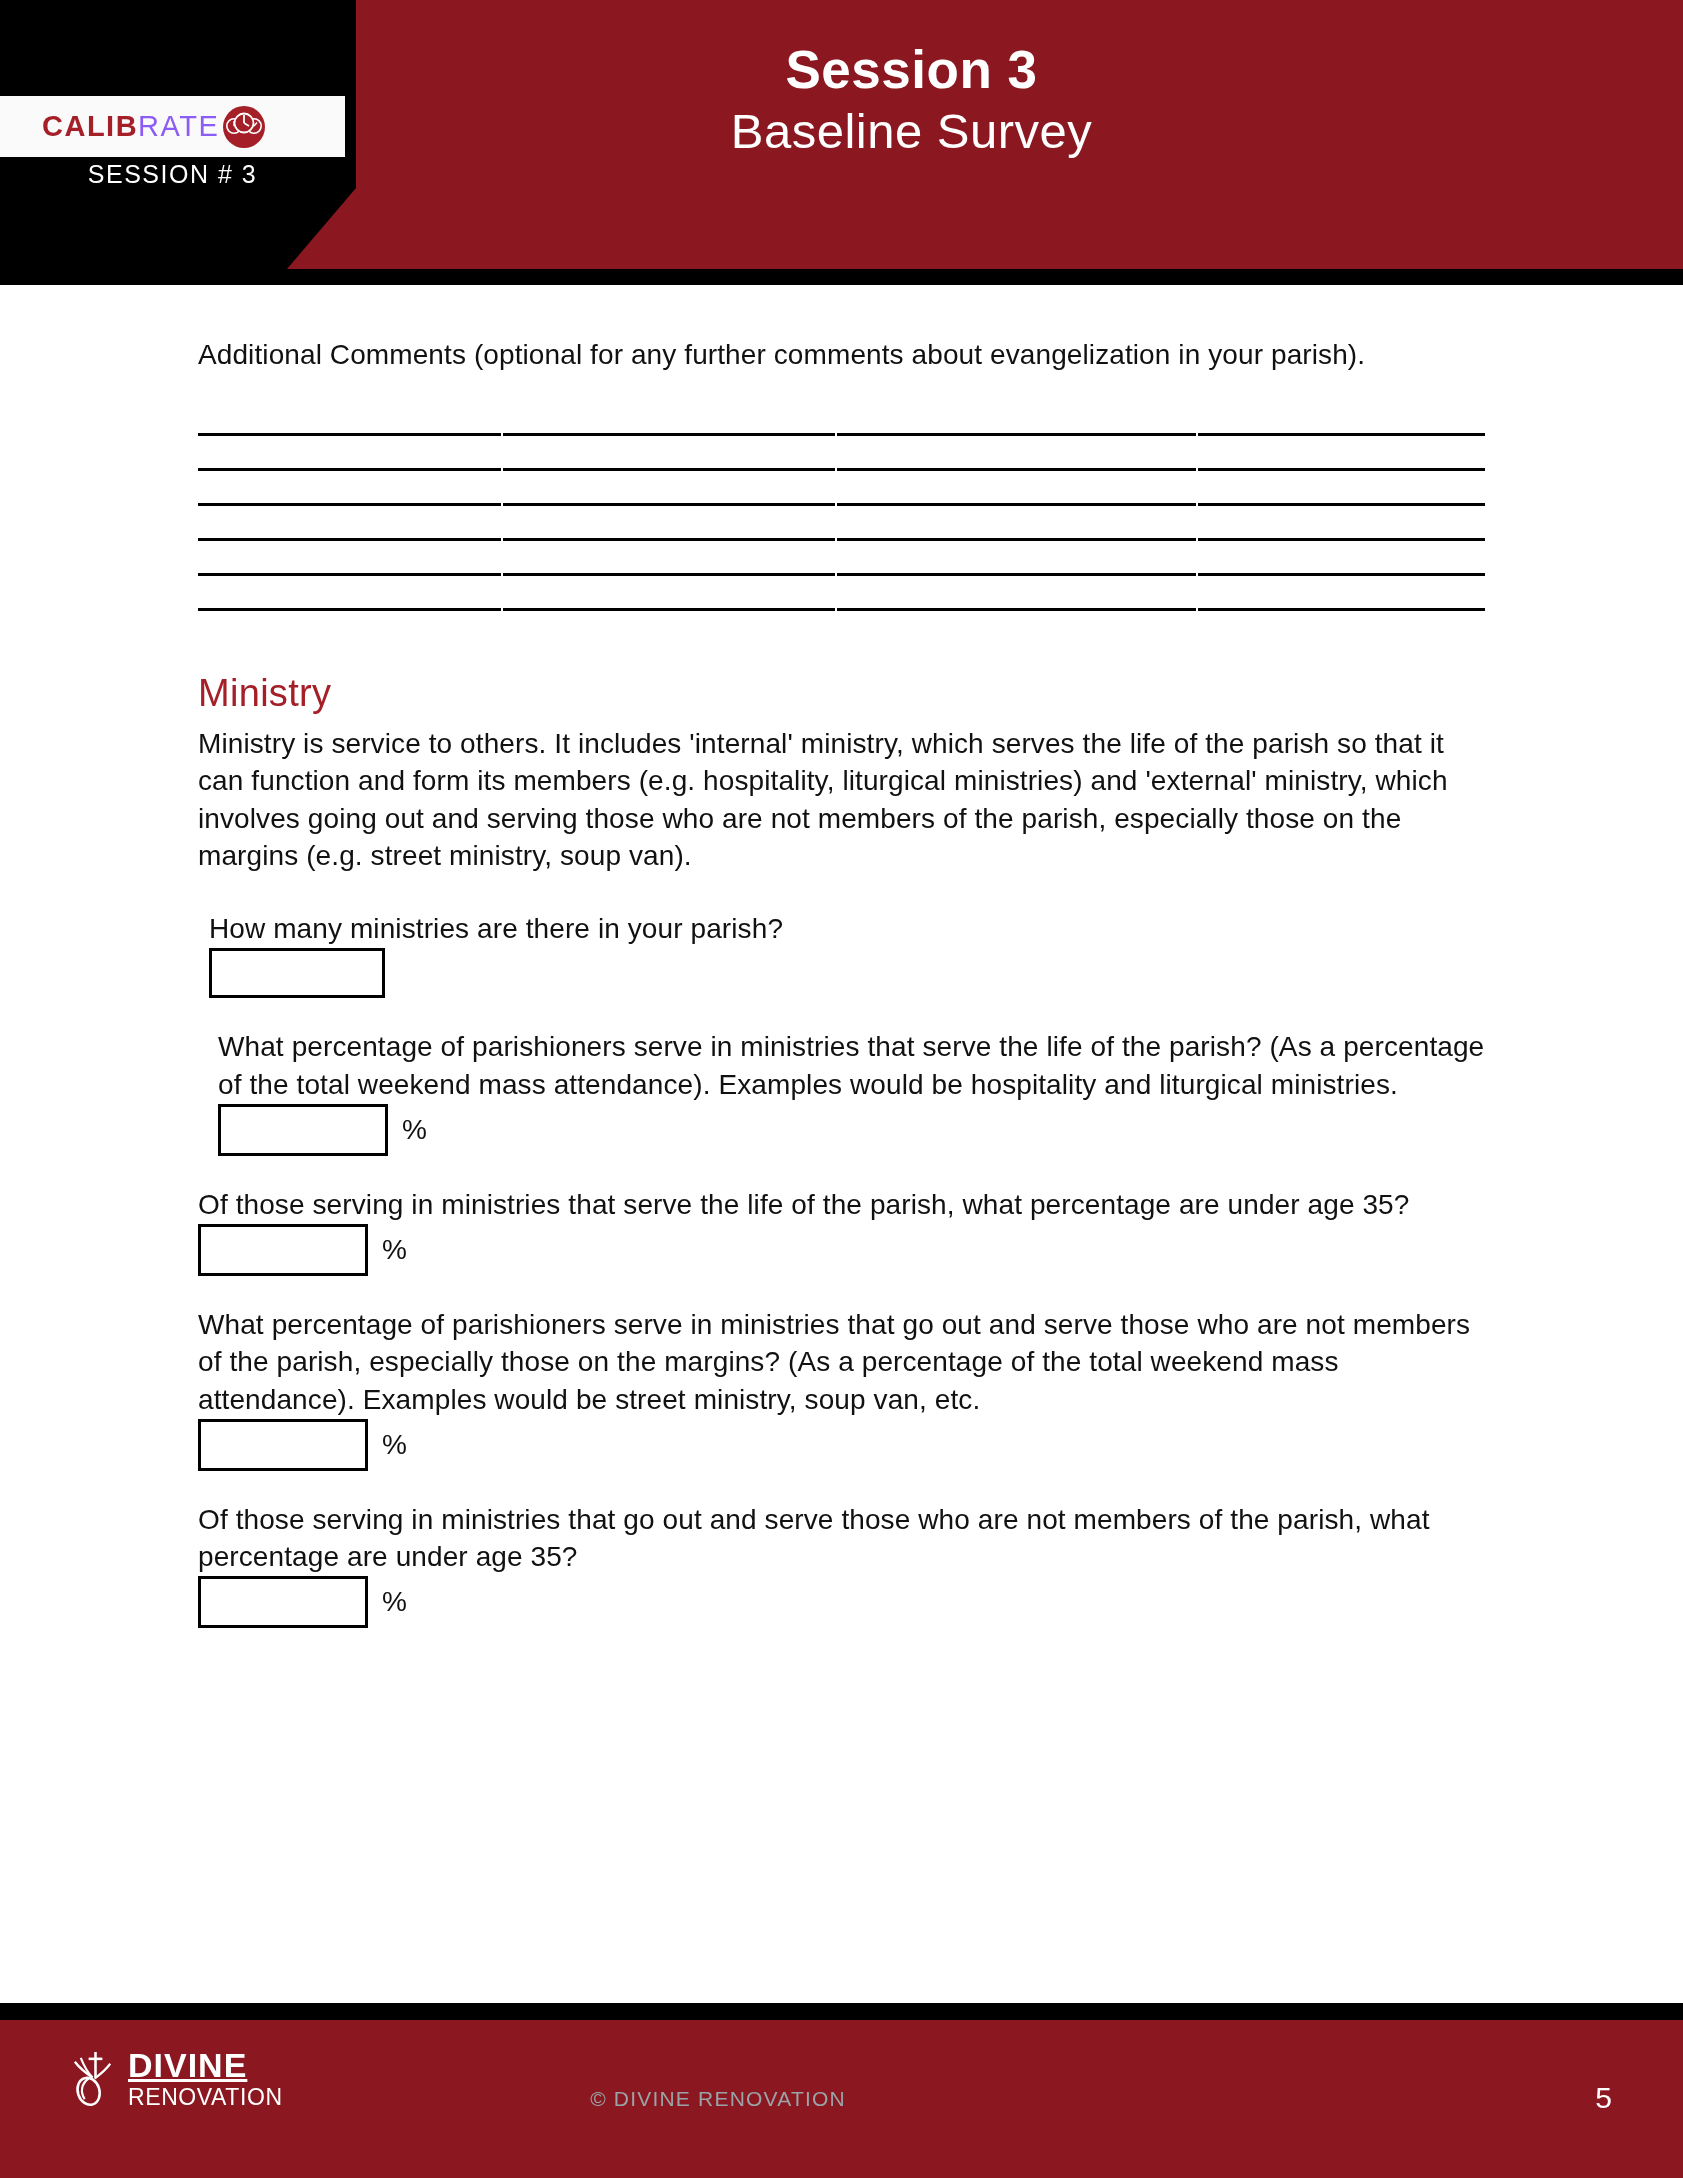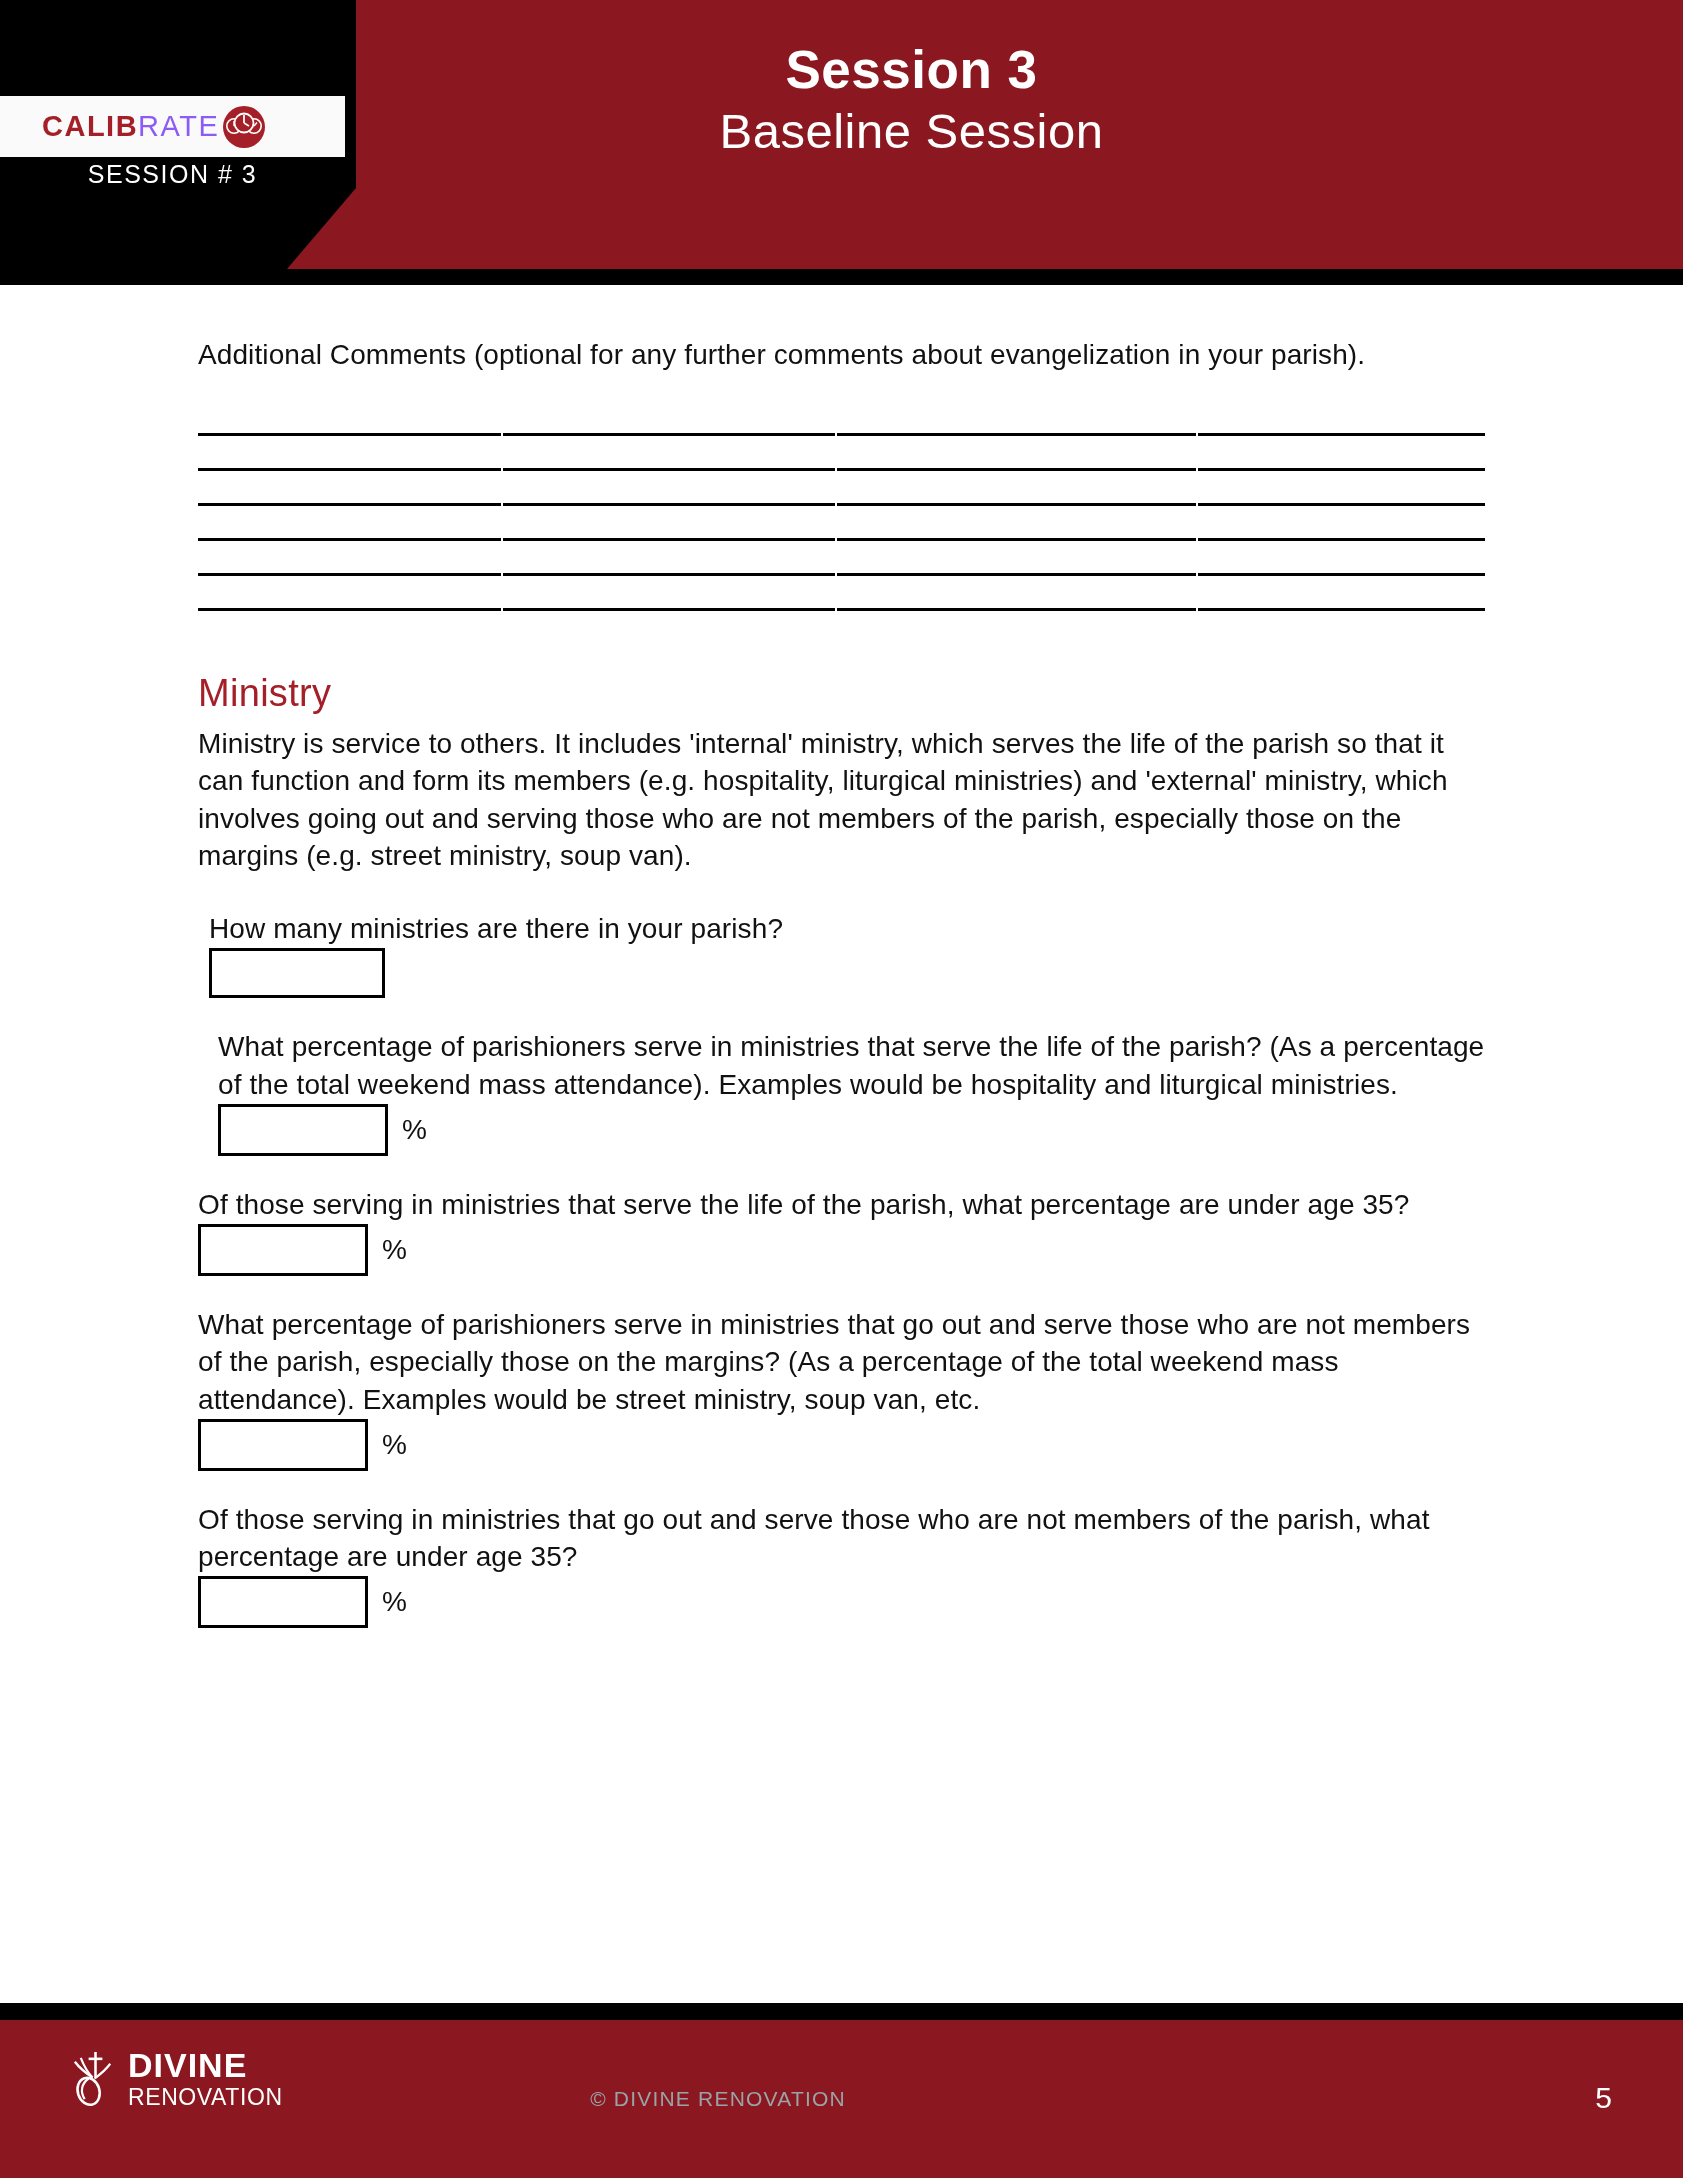--- a/index.html
+++ b/index.html
@@ -218,20 +218,21 @@
   }
   #footer-logo-text {
     line-height: 1;
   }
   .fl-divine {
     display: block;
     font-size: 34px;
     font-weight: bold;
     letter-spacing: 1px;
     color: #ffffff;
+    text-decoration: underline;
   }
   .fl-renovation {
     display: block;
     font-size: 23px;
     font-weight: normal;
     letter-spacing: 0.6px;
     color: #ffffff;
     margin-top: 4px;
   }
   #footer-copyright {
@@ -273,21 +274,21 @@
           <line x1="12" y1="21" x2="12" y2="16" stroke="#ffffff" stroke-width="1.4"></line>
           <line x1="32" y1="21" x2="35" y2="17.5" stroke="#ffffff" stroke-width="1.4"></line>
         </svg>
       </span>
     </div>
 
     <div id="session-tag">SESSION # 3</div>
 
     <div id="header-title-wrap">
       <div id="header-title">Session 3</div>
-      <div id="header-subtitle">Baseline Session</div>
+      <div id="header-subtitle">Baseline Survey</div>
     </div>
   </div>
 
   <div id="header-rule"></div>
 
   <div id="content">
 
     <div class="body-text">Additional Comments (optional for any further comments about evangelization in your parish).</div>
 
     <div id="ruled-lines">

